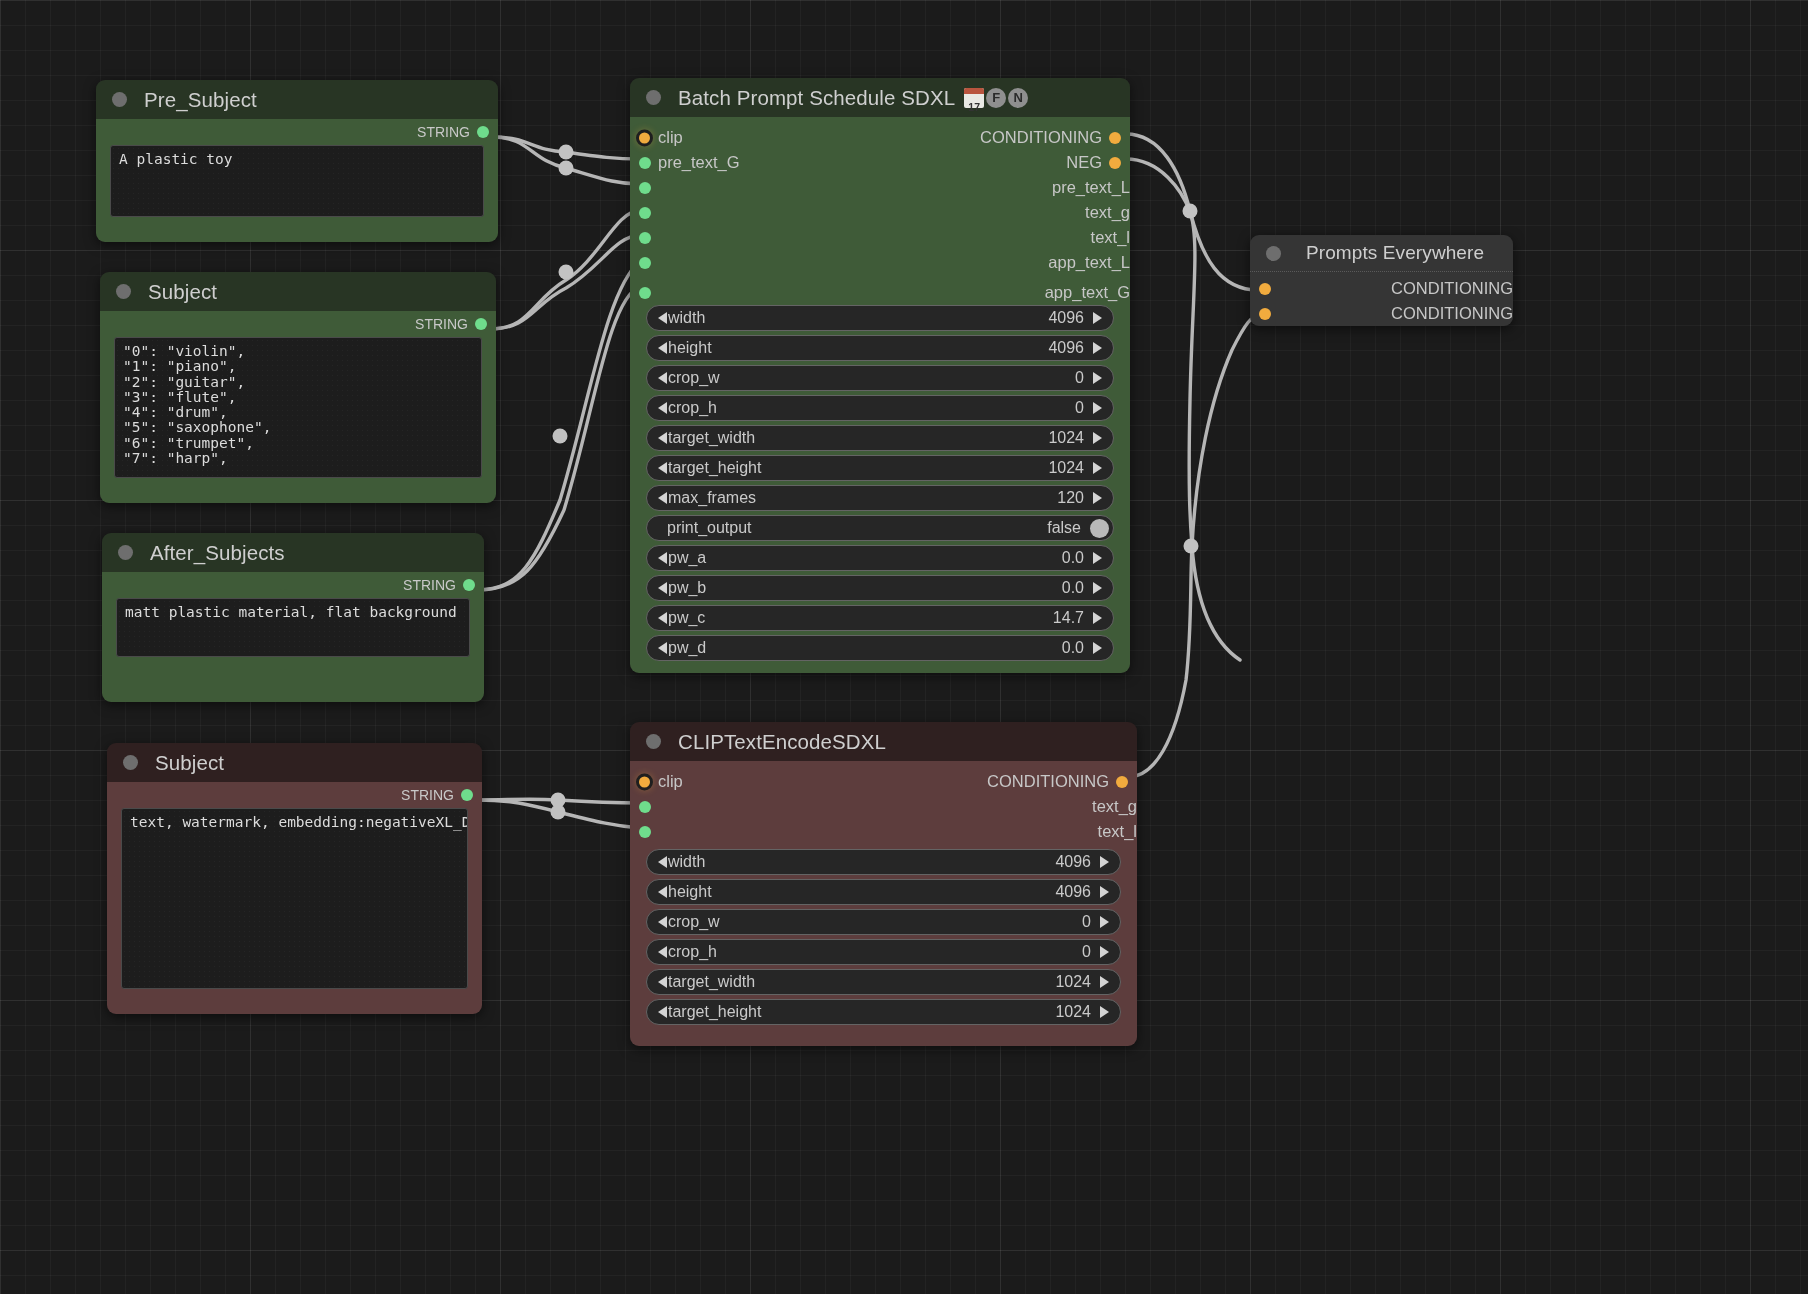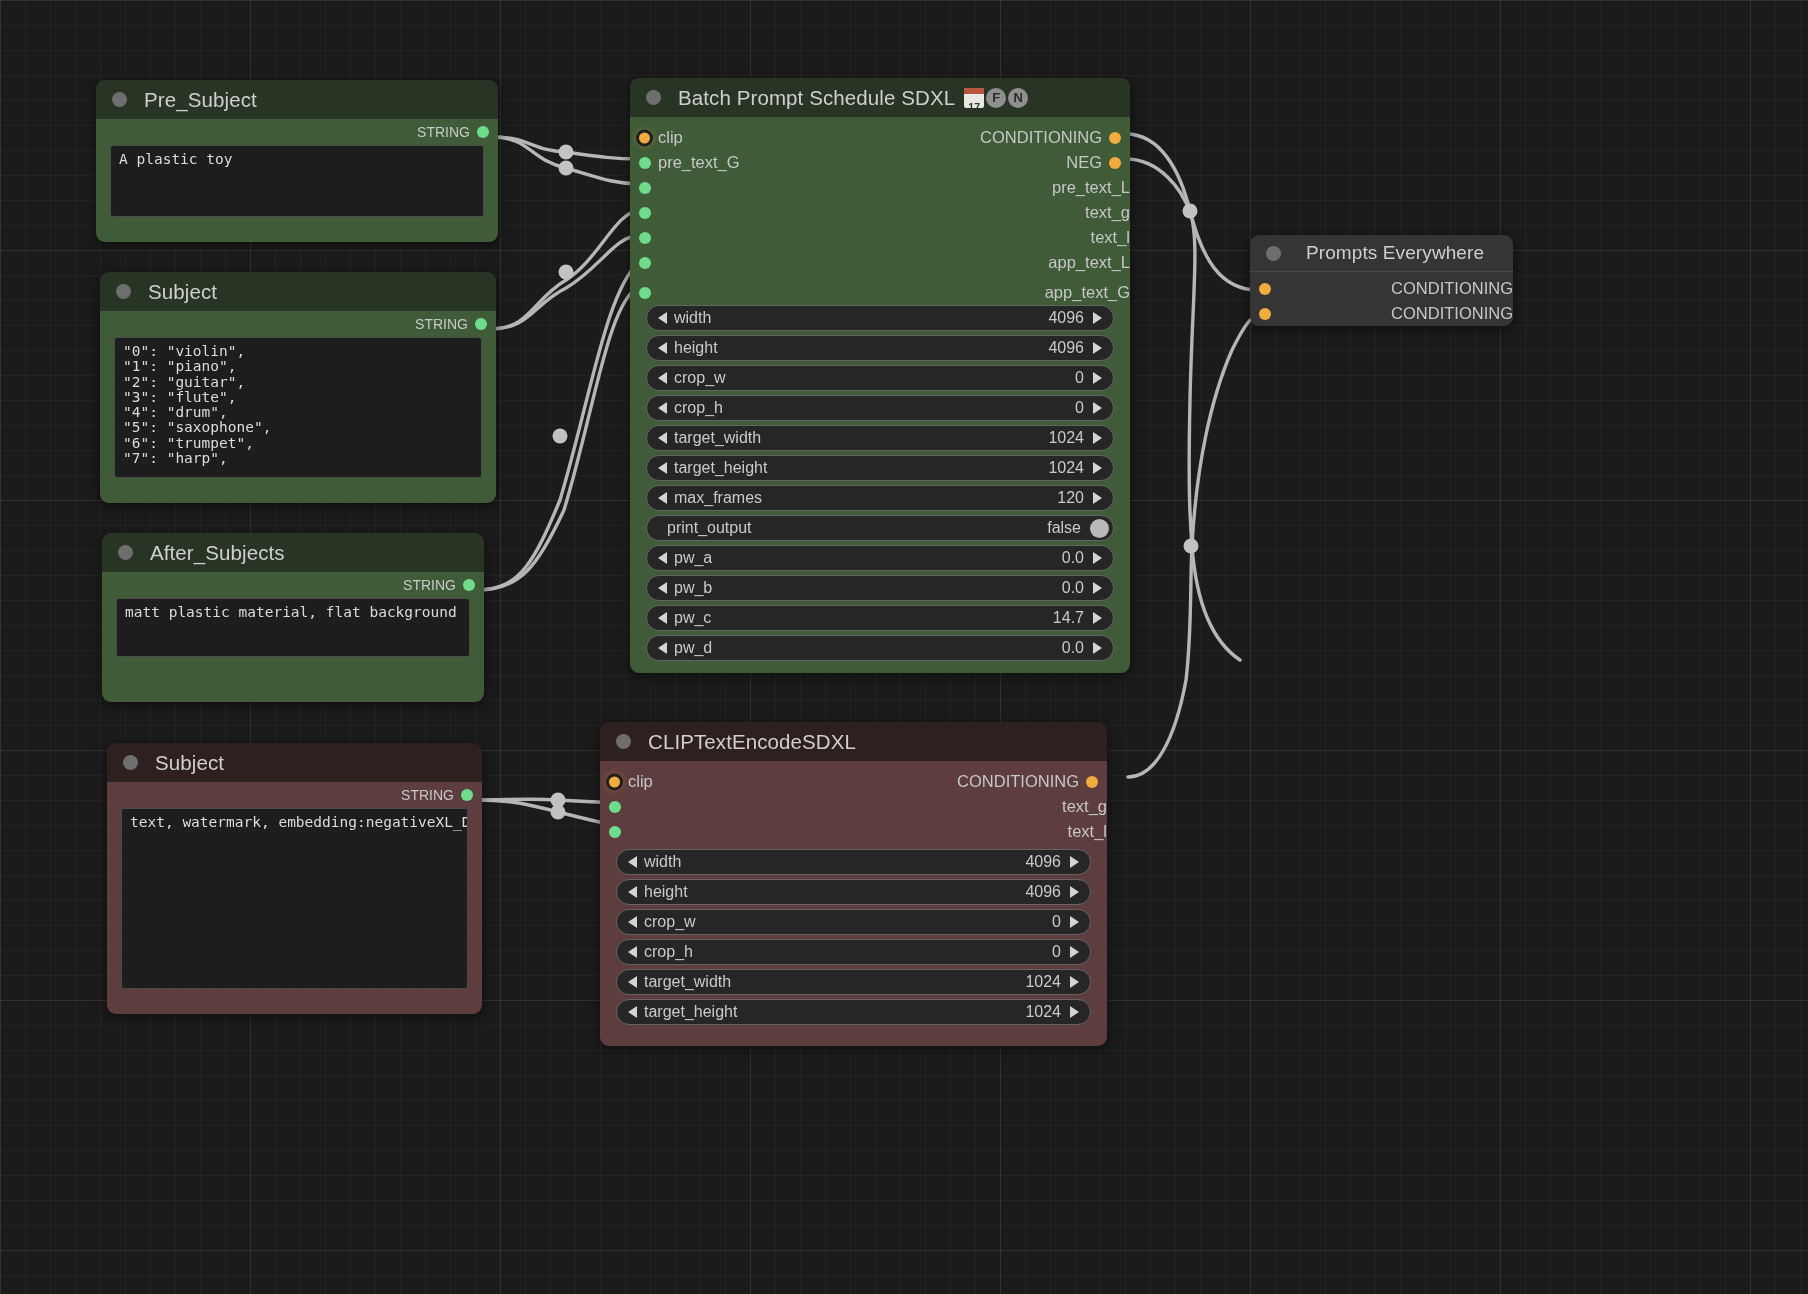--- a/index.html
+++ b/index.html
@@ -129,21 +129,21 @@
     background-image: radial-gradient(rgba(255,255,255,0.035) 0.6px, transparent 0.6px);
     background-size: 6px 6px;
   }
   .arrow-l, .arrow-r {
     width: 0; height: 0; flex: 0 0 auto;
     border-top: 6px solid transparent;
     border-bottom: 6px solid transparent;
   }
   .arrow-l { border-right: 9px solid #d4d4d4; margin-left: 11px; }
   .arrow-r { border-left: 9px solid #d4d4d4; margin-right: 11px; }
-  .w-name { margin-left: 7px; }
+  .w-name { margin-left: 1px; }
   .w-val  { margin-left: auto; margin-right: 9px; }
   .widget.noarrow .w-name { margin-left: 20px; }
   .toggle-knob {
     width: 19px; height: 19px; border-radius: 50%;
     background: #b9b9b9; margin-right: 4px; flex: 0 0 auto;
   }
 </style>
 </head>
 <body>
 
@@ -359,21 +359,21 @@
       </div>
       <div class="widget">
         <span class="arrow-l"></span>
         <span class="w-name">pw_d</span>
         <span class="w-val">0.0</span>
         <span class="arrow-r"></span>
       </div>
     </div>
   </div>
 
-  <div class="node n-red" style="left:600px; top:722px; width:507px; height:324px;">
+  <div class="node n-red" style="left:630px; top:722px; width:507px; height:324px;">
     <div class="node-title">
       <span class="title-dot"></span>
       <span>CLIPTextEncodeSDXL</span>
     </div>
     <div class="node-body" style="height:285px; padding-top:8px;">
 
       <div class="slot-row">
         <span class="dot dot-clip" style="left:9px; top:50%; transform:translateY(-50%);"></span>
         <span class="lbl-left">clip</span>
         <span class="lbl-right">CONDITIONING</span>

